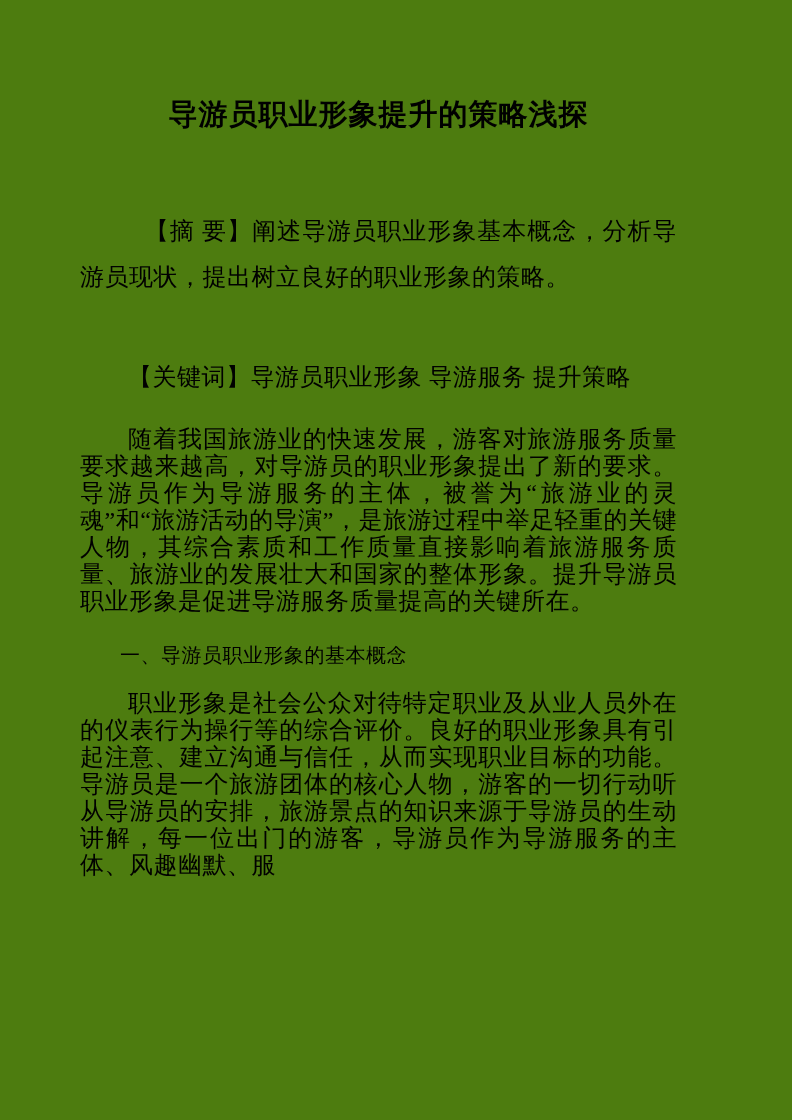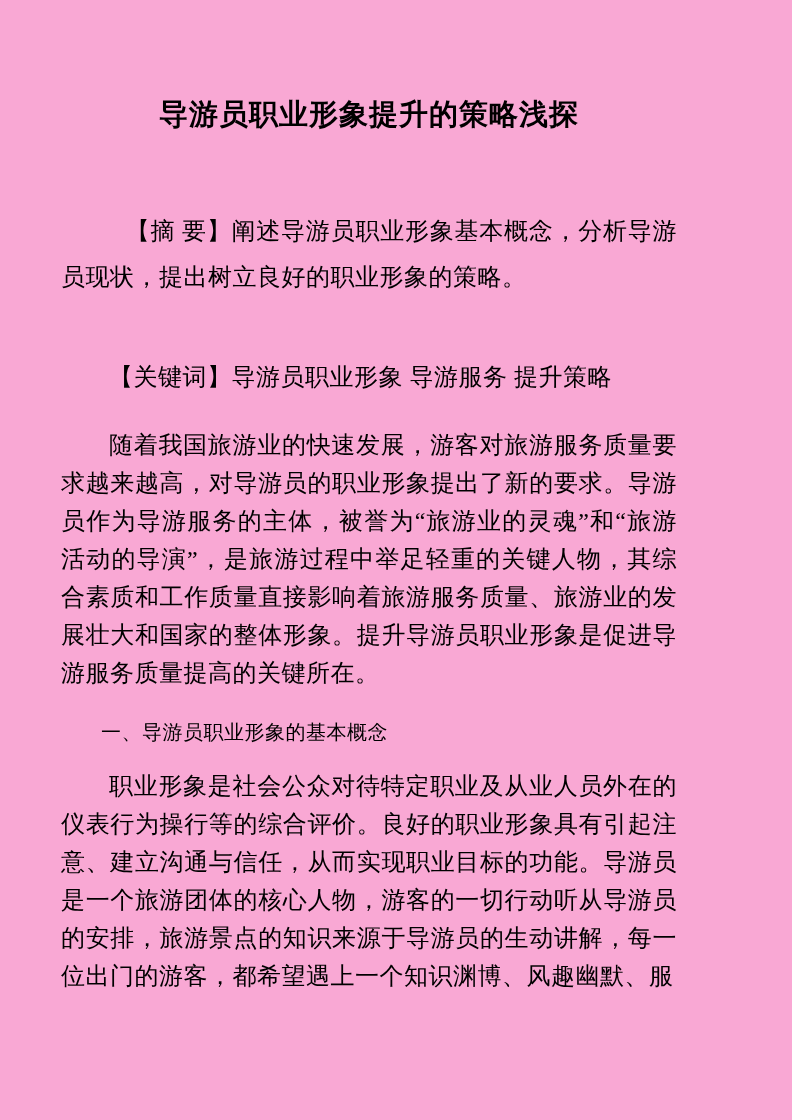--- a/index.html
+++ b/index.html
@@ -9,23 +9,23 @@
   }
   body {
     width: 792px;
     height: 1120px;
     overflow: hidden;
   }
   .page {
     box-sizing: border-box;
     width: 792px;
     height: 1120px;
-    background: #f9a8d4;
+    background: #4d7c0f;
     color: #000000;
-    padding: 96px 115px 0 61px;
+    padding: 96px 115px 0 80px;
     font-family: "Liberation Serif", "DejaVu Serif", serif;
   }
   .doc-title {
     margin: 0;
     font-size: 29px;
     line-height: 36px;
     font-weight: 700;
     text-align: center;
     letter-spacing: 1px;
   }
@@ -40,21 +40,21 @@
   .keywords-para {
     margin: 62px 0 17px 0;
     font-size: 24px;
     line-height: 30px;
     text-indent: 2em;
     letter-spacing: 0.5px;
   }
   .body-para {
     margin: 34px 0 0 0;
     font-size: 24px;
-    line-height: 38px;
+    line-height: 27px;
     text-align: justify;
     text-indent: 2em;
     letter-spacing: 0.5px;
   }
   .section-heading {
     margin: 20px 0 0 0;
     font-size: 20px;
     line-height: 41px;
     font-weight: 400;
     text-indent: 2em;
@@ -71,14 +71,14 @@
   <h1 class="doc-title">导游员职业形象提升的策略浅探</h1>
 
   <p class="abstract-para">【摘 要】阐述导游员职业形象基本概念，分析导游员现状，提出树立良好的职业形象的策略。</p>
 
   <p class="keywords-para">【关键词】导游员职业形象 导游服务 提升策略</p>
 
   <p class="body-para">随着我国旅游业的快速发展，游客对旅游服务质量要求越来越高，对导游员的职业形象提出了新的要求。导游员作为导游服务的主体，被誉为“旅游业的灵魂”和“旅游活动的导演”，是旅游过程中举足轻重的关键人物，其综合素质和工作质量直接影响着旅游服务质量、旅游业的发展壮大和国家的整体形象。提升导游员职业形象是促进导游服务质量提高的关键所在。</p>
 
   <h2 class="section-heading">一、导游员职业形象的基本概念</h2>
 
-  <p class="body-para second">职业形象是社会公众对待特定职业及从业人员外在的仪表行为操行等的综合评价。良好的职业形象具有引起注意、建立沟通与信任，从而实现职业目标的功能。导游员是一个旅游团体的核心人物，游客的一切行动听从导游员的安排，旅游景点的知识来源于导游员的生动讲解，每一位出门的游客，都希望遇上一个知识渊博、风趣幽默、服</p>
+  <p class="body-para second">职业形象是社会公众对待特定职业及从业人员外在的仪表行为操行等的综合评价。良好的职业形象具有引起注意、建立沟通与信任，从而实现职业目标的功能。导游员是一个旅游团体的核心人物，游客的一切行动听从导游员的安排，旅游景点的知识来源于导游员的生动讲解，每一位出门的游客，导游员作为导游服务的主体、风趣幽默、服</p>
 </div>
 
 </body></html>

